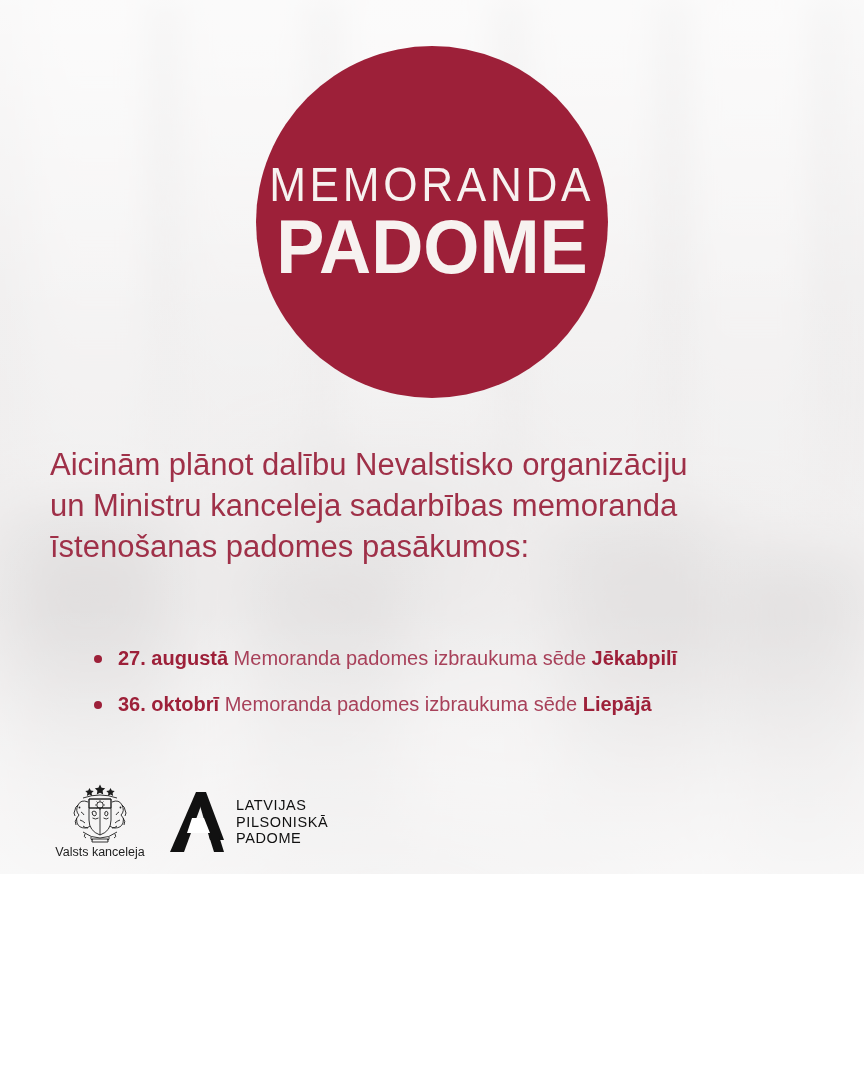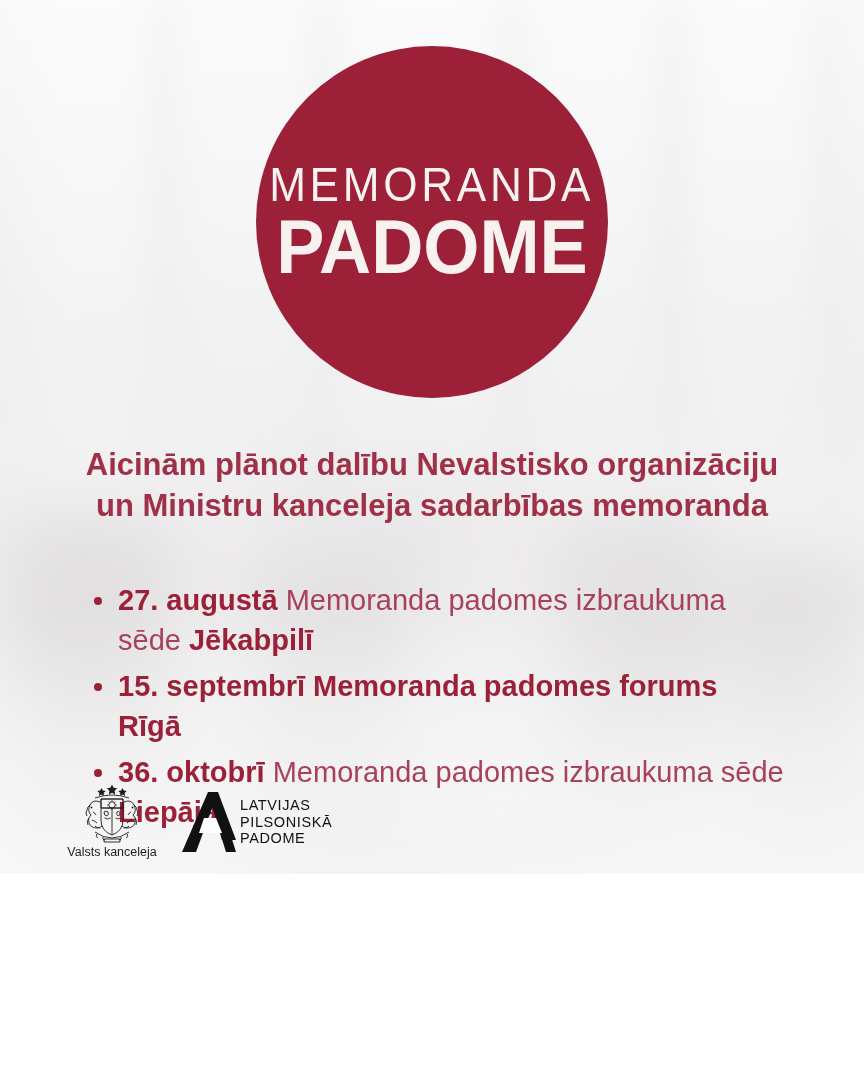--- a/index.html
+++ b/index.html
@@ -143,36 +143,35 @@
     white-space: nowrap;
     font-family: "Liberation Sans Narrow", "Liberation Sans", sans-serif;
   }
 
   
   .headline {
     position: absolute;
     left: 50px;
     top: 444px;
     width: 764px;
-    text-align: center;
     color: #9f3048;
     font-size: 31px;
     line-height: 41px;
-    font-weight: 700;
+    font-weight: 400;
   }
   .headline-line { display: block; white-space: nowrap; }
 
   
   .events {
     position: absolute;
     left: 86px;
-    top: 580px;
+    top: 638px;
     width: 700px;
     color: #a03349;
-    font-size: 29px;
+    font-size: 20px;
     line-height: 40px;
   }
   .event-item {
     position: relative;
     padding-left: 32px;
     margin-bottom: 6px;
   }
   .event-bullet {
     position: absolute;
     left: 8px;
@@ -193,33 +192,32 @@
     bottom: 16px;
     display: flex;
     align-items: flex-end;
     gap: 18px;
   }
   .vk-logo {
     display: flex;
     flex-direction: column;
     align-items: center;
     width: 104px;
-    margin-left: 12px;
   }
   .vk-caption {
     color: #1d1d1d;
     font-size: 12.5px;
     line-height: 1;
     margin-top: 2px;
     white-space: nowrap;
   }
   .lpa-logo {
     display: flex;
     align-items: center;
-    gap: 4px;
+    gap: 12px;
     padding-bottom: 6px;
   }
   .lpa-text {
     color: #111111;
     font-size: 14.5px;
     line-height: 16.5px;
     letter-spacing: 0.6px;
   }
   .lpa-text span { display: block; }
 </style>
@@ -251,30 +249,27 @@
   </div>
 
   <div class="logo-circle">
     <div class="logo-word-top">MEMORANDA</div>
     <div class="logo-word-bottom">PADOME</div>
   </div>
 
   <div class="headline">
     <span class="headline-line">Aicinām plānot dalību Nevalstisko organizāciju</span>
     <span class="headline-line">un Ministru kanceleja sadarbības memoranda</span>
+    <span class="headline-line">īstenošanas padomes pasākumos:</span>
   </div>
 
   <div class="events">
     <div class="event-item">
       <span class="event-bullet"></span>
       <span class="event-text"><span class="ev-strong">27. augustā </span><span class="ev-normal">Memoranda padomes izbraukuma sēde </span><span class="ev-strong">Jēkabpilī</span></span>
-    </div>
-    <div class="event-item">
-      <span class="event-bullet"></span>
-      <span class="event-text"><span class="ev-strong">15. septembrī Memoranda padomes forums Rīgā</span></span>
     </div>
     <div class="event-item">
       <span class="event-bullet"></span>
       <span class="event-text"><span class="ev-strong">36. oktobrī </span><span class="ev-normal">Memoranda padomes izbraukuma sēde </span><span class="ev-strong">Liepājā</span></span>
     </div>
   </div>
 
   <div class="footer">
 
     <div class="vk-logo">

